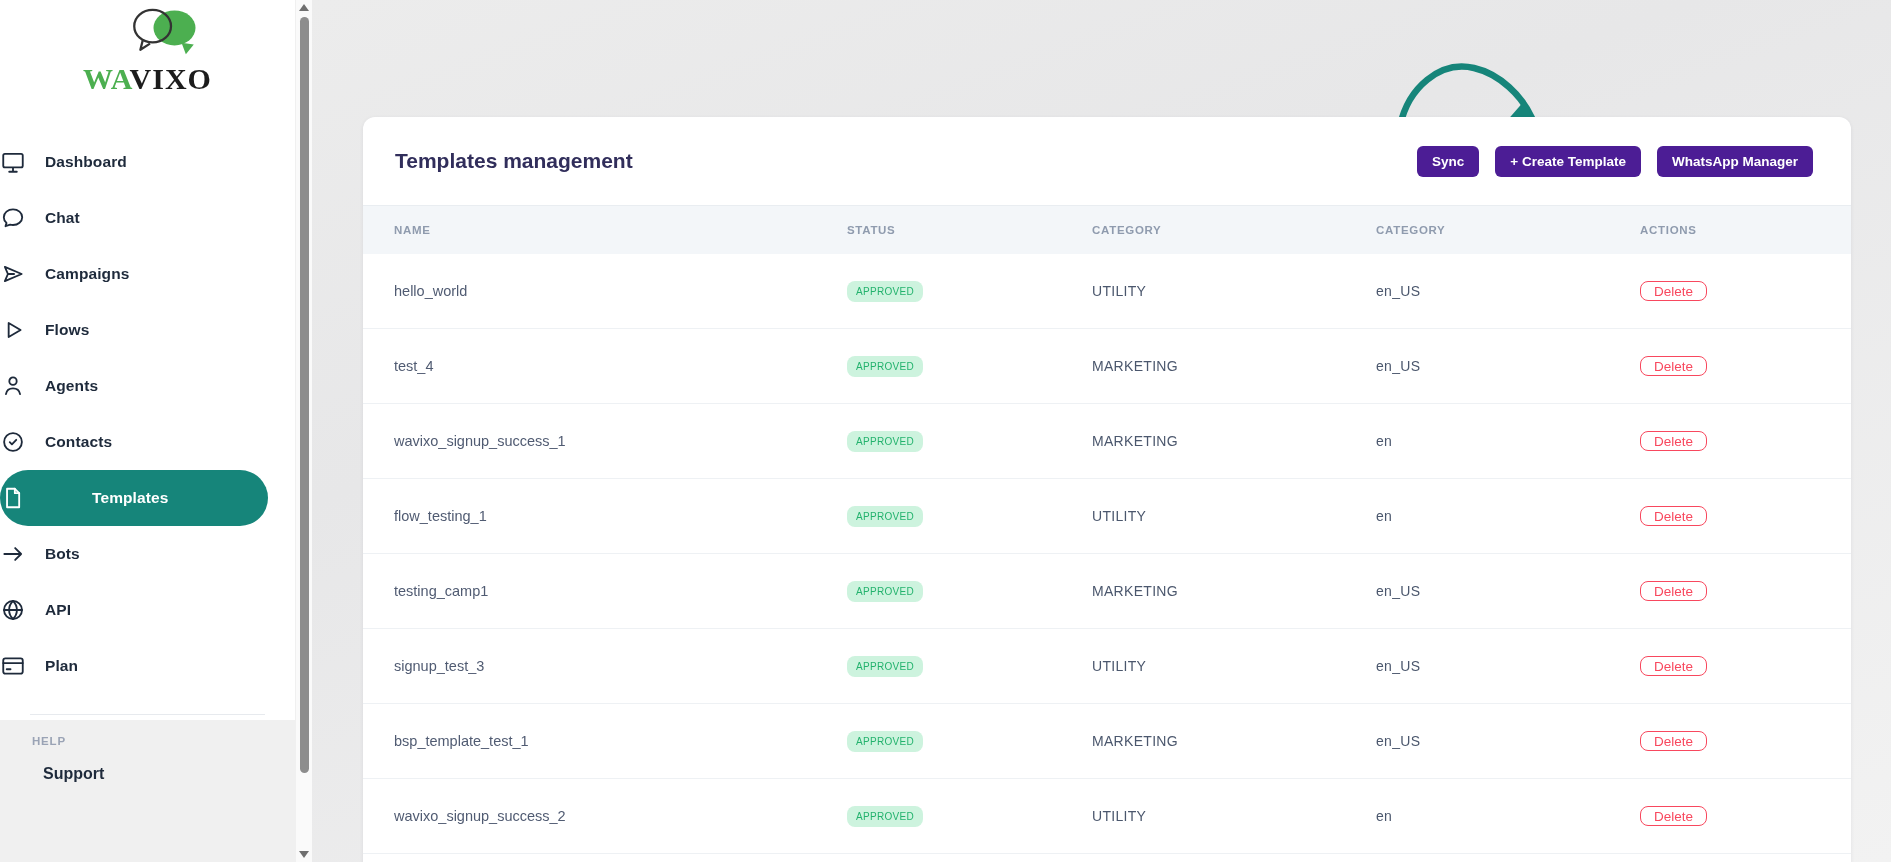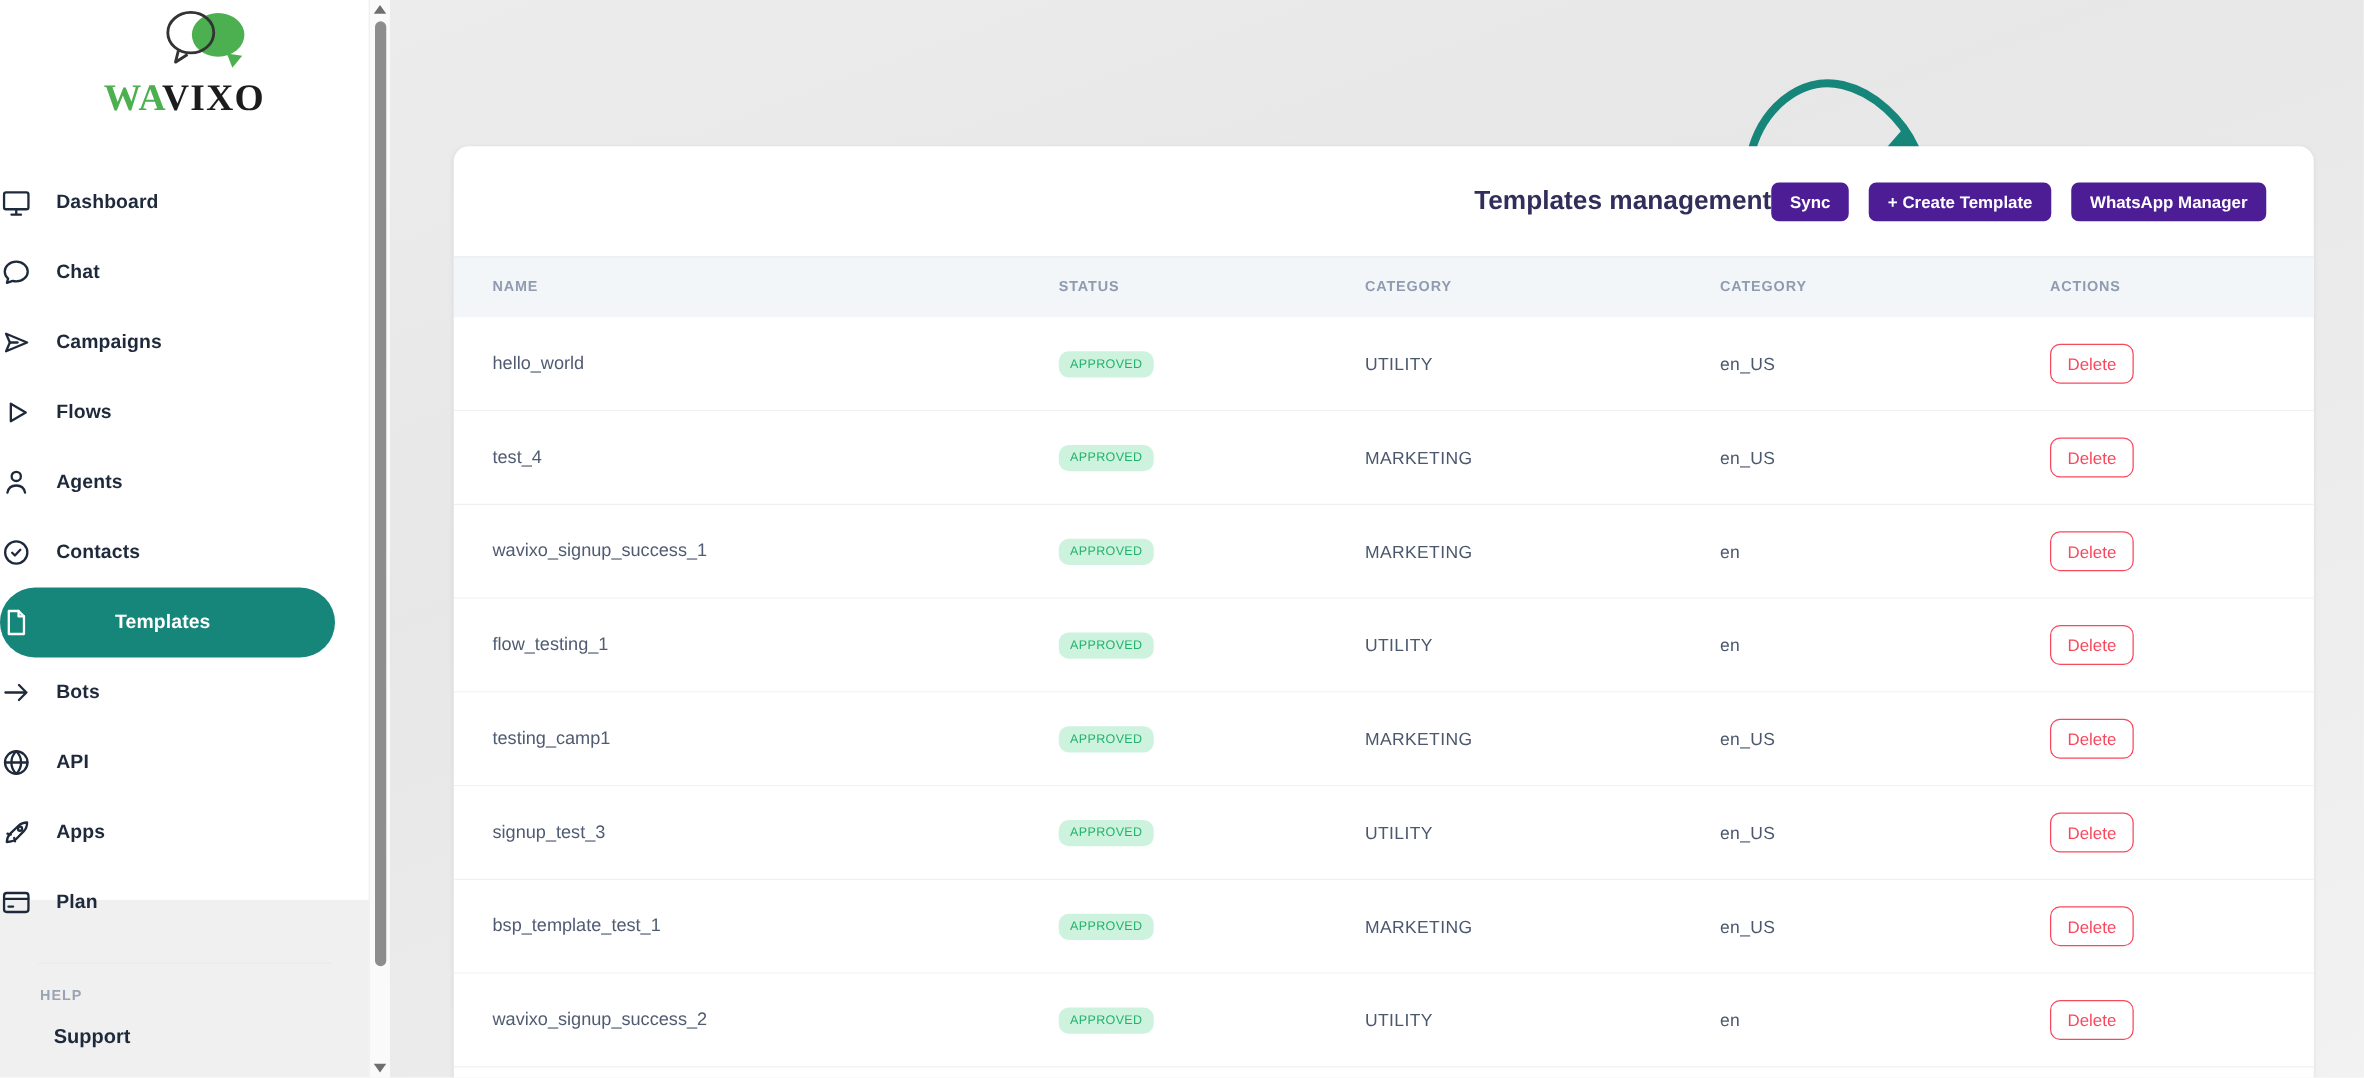--- a/index.html
+++ b/index.html
@@ -31,33 +31,33 @@
   .sb-arrow { position:absolute; left:50%; transform:translateX(-50%); width:0; height:0; border-left:5px solid transparent; border-right:5px solid transparent; cursor:pointer; }
   .sb-arrow.up { top:4px; border-bottom:7px solid #6f6f6f; }
   .sb-arrow.down { bottom:4px; border-top:7px solid #6f6f6f; }
   .sb-thumb { position:absolute; top:17px; left:4px; width:9px; height:756px; background:#8d8d8d; border-radius:5px; cursor:grab; }
 
   
   .main { position:relative; flex:1 1 auto; height:862px; background:linear-gradient(160deg,#ececec 0%,#e7e7e8 35%,#f2f2f2 100%); }
   .card { position:absolute; left:51px; top:117px; width:1488px; height:765px; background:#ffffff; border-radius:12px; box-shadow:0 1px 4px rgba(20,30,50,.07); overflow:hidden; }
 
   .card-header { display:flex; align-items:center; height:88px; padding:0 38px 0 32px; }
-  .page-title { font-size:21px; font-weight:700; color:#312e5b; flex:1 1 auto;text-align:right; }
+  .page-title { font-size:21px; font-weight:700; color:#312e5b; flex:1 1 auto; }
   .header-actions { display:flex; gap:16px; }
   .btn-teal { background:#4c1d95; color:#ffffff; border:none; border-radius:6px; height:31px; padding:0 15px; font-family:"Liberation Sans",sans-serif; font-size:13.5px; font-weight:700; cursor:pointer; white-space:nowrap; }
 
   .table { width:100%; }
   .t-row { display:grid; grid-template-columns:453px 245px 284px 264px auto; align-items:center; padding-left:31px; }
   .t-head { height:49px; background:#f3f6f9; border-top:1px solid #e9edf1; }
   .t-head .t-col { font-size:11.5px; font-weight:700; letter-spacing:.7px; color:#8f9bae; }
   .t-body-row { height:75px; border-bottom:1px solid #eef1f4; background:#ffffff; }
   .cell-name { font-size:14.5px; color:#505b72; }
   .cell-plain { font-size:14px; color:#4b576d; letter-spacing:.3px; }
   .badge { display:inline-block; background:#cdf3de; color:#23b26d; font-size:10px; font-weight:400; letter-spacing:.3px; padding:5px 9px; border-radius:8px; }
-  .btn-delete { background:#ffffff; color:#f8485e; border:1.5px solid #f8485e; border-radius:8px; height:32px; padding:0 13px; font-family:"Liberation Sans",sans-serif; font-size:13.5px; cursor:pointer; }
+  .btn-delete { background:#ffffff; color:#f8485e; border:1.5px solid #f8485e; border-radius:8px; height:20px; padding:0 13px; font-family:"Liberation Sans",sans-serif; font-size:13.5px; cursor:pointer; }
 
   .annot-arrow { position:absolute; left:1070px; top:46px; width:178px; height:98px; pointer-events:none; }
 </style>
 </head>
 <body>
 
 <aside class="sidebar">
   <div class="logo">
     <svg class="logo-bubbles" viewBox="0 0 100 64">
       <ellipse cx="62" cy="25" rx="24" ry="20" fill="#4caf50"></ellipse>
@@ -131,28 +131,20 @@
   </div>
 
   <div class="nav-item">
     <span class="nav-icon"><svg viewBox="0 0 24 24">
             <circle cx="12" cy="12" r="8.3"></circle>
             <path d="M3.7 12h16.6M12 3.7c2.3 2.2 3.6 5 3.6 8.3s-1.3 6.1-3.6 8.3c-2.3-2.2-3.6-5-3.6-8.3s1.3-6.1 3.6-8.3z"></path>
           </svg></span>
     <span class="nav-label">API</span>
   </div>
 
-  <div class="nav-item">
-    <span class="nav-icon"><svg viewBox="0 0 24 24">
-            <path d="M5 19c.2-2.8 1-4.6 2.4-6L13.6 7c2.2-2.1 4.6-2.4 6.4-2.4 0 1.8-.3 4.2-2.4 6.4l-6 6.2C10.2 18.6 7.8 18.8 5 19z"></path>
-            <circle cx="14.8" cy="9.2" r="1.5"></circle>
-            <path d="M8 13.5l-2.5-.6M10.5 16l.6 2.5"></path>
-          </svg></span>
-    <span class="nav-label">Apps</span>
-  </div>
 
   <div class="nav-item">
     <span class="nav-icon"><svg viewBox="0 0 24 24">
             <rect x="3" y="5" width="18" height="14" rx="2"></rect>
             <path d="M3 9.3h18M6.2 15h3.5"></path>
           </svg></span>
     <span class="nav-label">Plan</span>
   </div>
 </nav>
 

